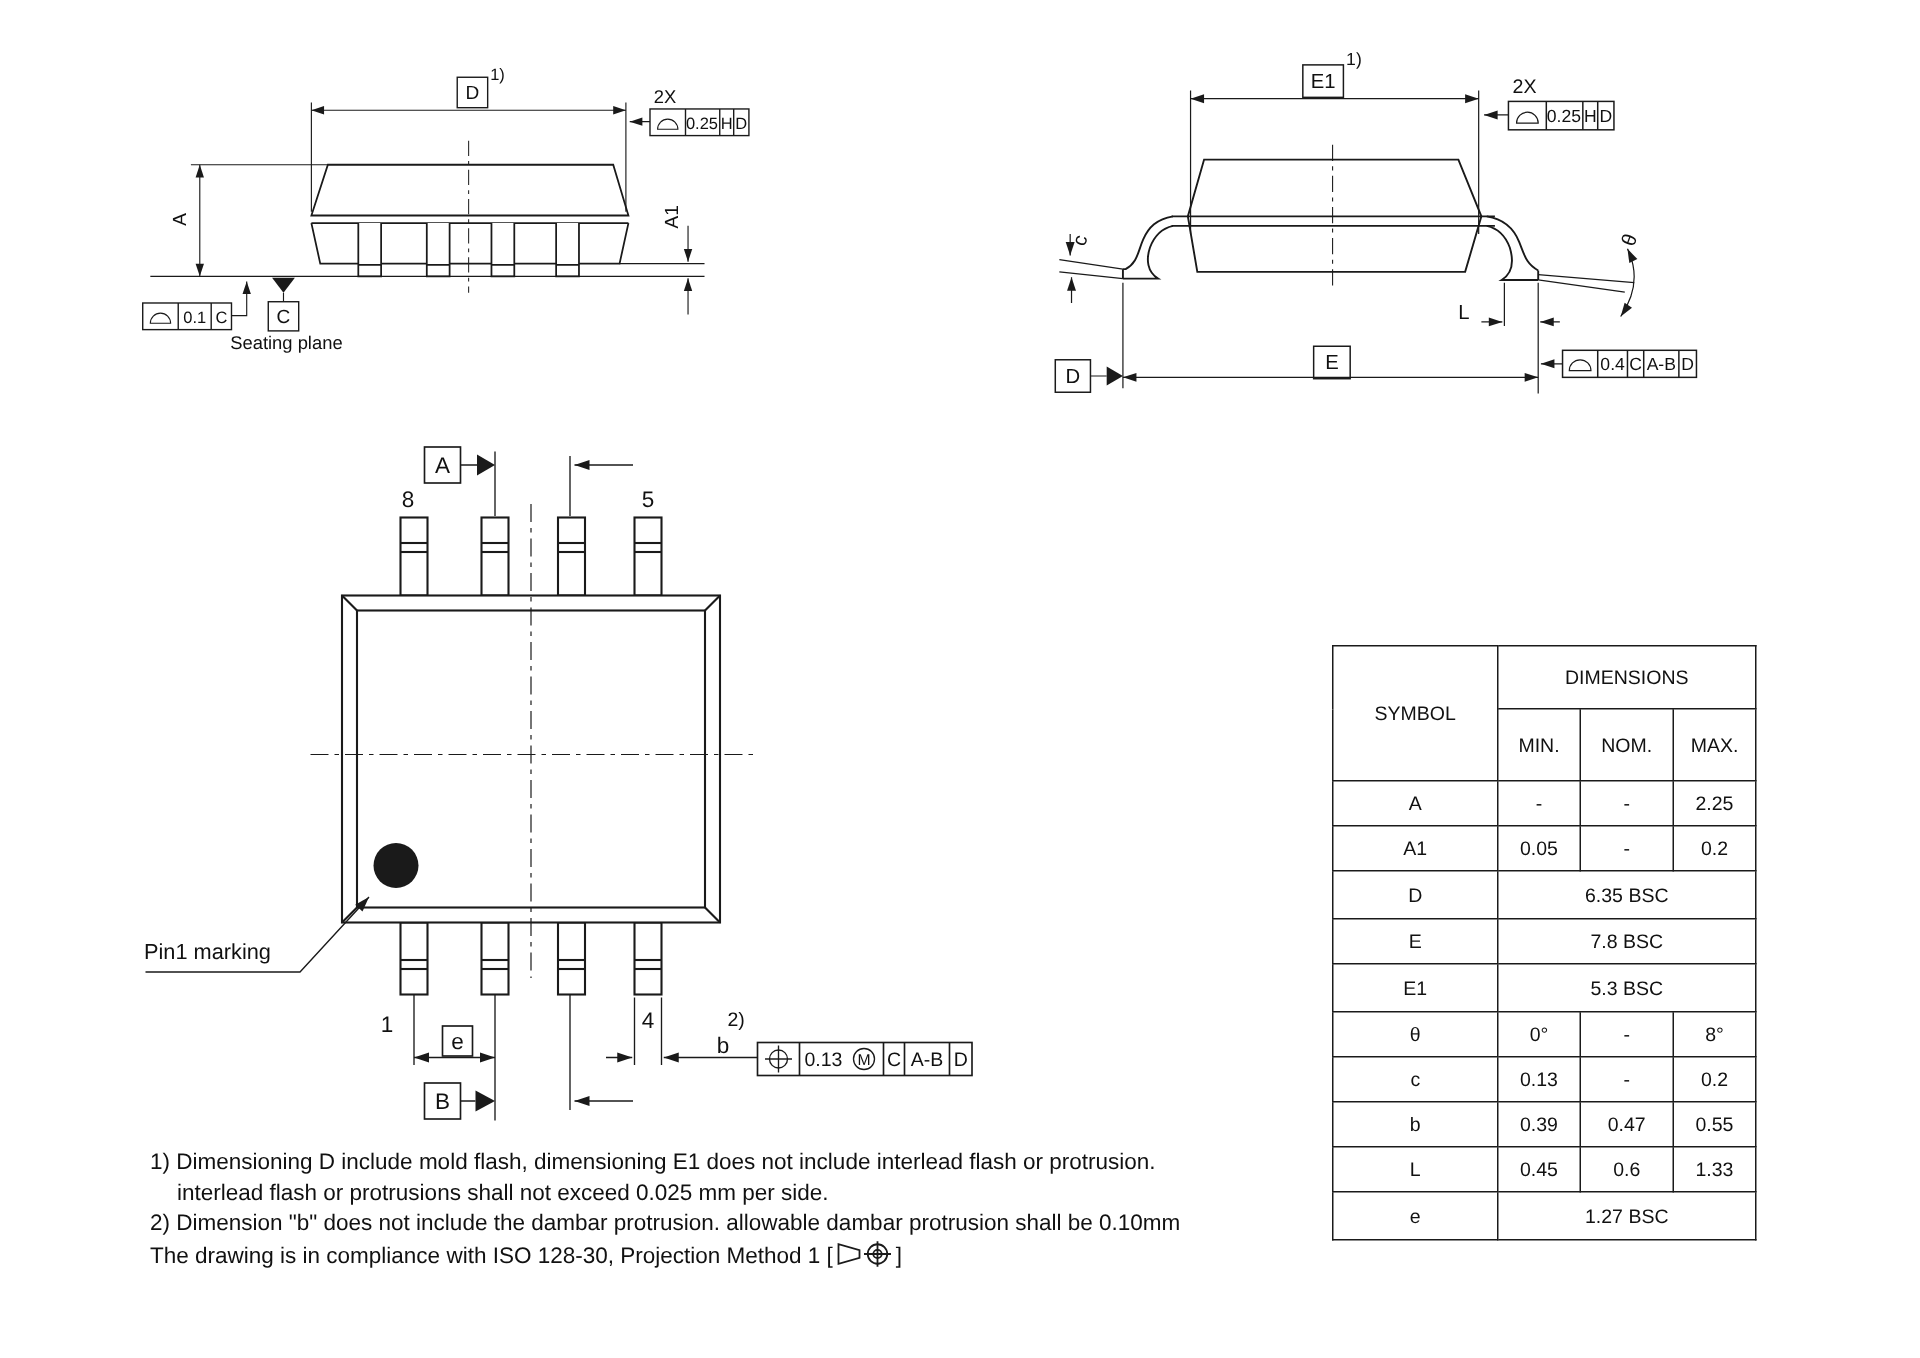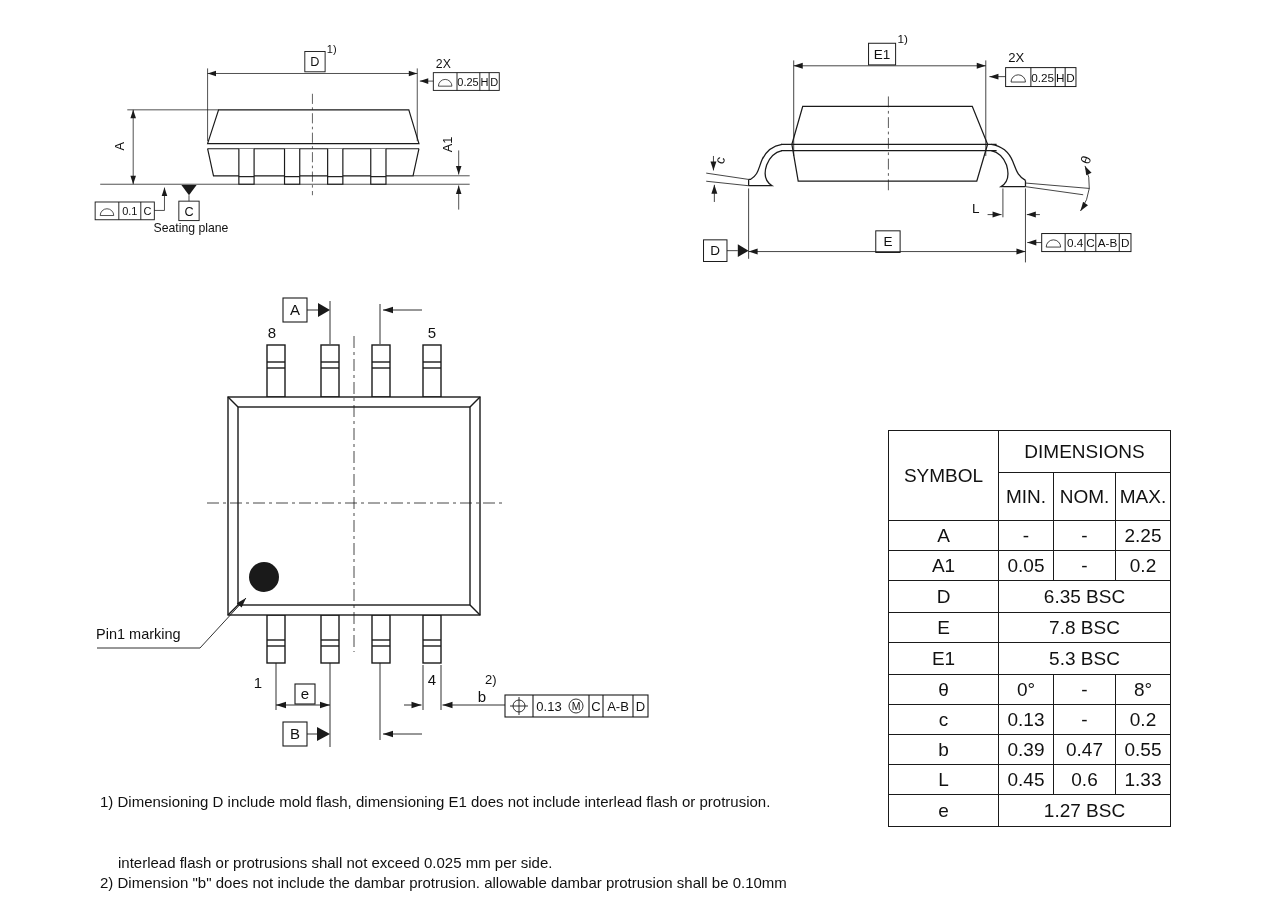--- a/index.html
+++ b/index.html
@@ -13,27 +13,27 @@
   .fcf-t{font-size:13px;text-anchor:middle;}
   .ol{stroke:#1a1a1a;stroke-width:1.4;fill:none;stroke-linejoin:miter;stroke-linecap:butt;}
   .tl{stroke:#1a1a1a;stroke-width:0.9;fill:none;}
   .cl{stroke:#1a1a1a;stroke-width:0.8;fill:none;stroke-dasharray:12 4 3 4;}
   .wf{fill:#fff;stroke:#1a1a1a;stroke-width:1.4;}
   .blk{fill:#1a1a1a;stroke:none;}
   .box{fill:none;stroke:#1a1a1a;stroke-width:1.1;}
   
   #dim-table{position:absolute;left:888px;top:430px;border-collapse:collapse;table-layout:fixed;}
   #dim-table th,#dim-table td{border:1px solid #1a1a1a;text-align:center;vertical-align:middle;
-      font-size:19px;font-weight:normal;padding:0;}
+      font-size:13px;font-weight:normal;padding:0;}
   #dim-table{border:1.5px solid #1a1a1a;}
   .c-sym{width:109px;margin-left:20px;} .c-min{width:54px;} .c-nom{width:61px;} .c-max{width:54px;}
   .h1{height:41px;} .h2{height:47px;margin-top:24px;} .r30{height:29px;} .r32{height:31px;}
   
-  #notes{position:absolute;left:100px;top:792px;width:780px;font-size:15px;line-height:20.5px;}
-  #notes .indent{padding-left:18px;margin-top:40px;}
+  #notes{position:absolute;left:100px;top:765px;width:780px;font-size:15px;line-height:20.5px;}
+  #notes .indent{padding-left:18px;}
   #notes .proj{vertical-align:-3px;margin:0 1px;}
 </style>
 </head>
 <body>
 
 <div id="stage">
 
   <svg class="abs" style="left:85px;top:25px;" width="465" height="250" viewBox="85 25 550 275">
     <defs>
       <marker id="ah1" markerWidth="12" markerHeight="9" refX="10.5" refY="4" orient="auto-start-reverse" markerUnits="userSpaceOnUse">
@@ -389,15 +389,24 @@
       <td class="r32">e</td>
       <td colspan="3">1.27 BSC</td>
     </tr>
   </tbody>
     </table>
 
   <div id="notes">
     <div>1) Dimensioning D include mold flash, dimensioning E1 does not include interlead flash or protrusion.</div>
     <div class="indent">interlead flash or protrusions shall not exceed 0.025 mm per side.</div>
     <div>2) Dimension "b" does not include the dambar protrusion. allowable dambar protrusion shall be 0.10mm</div>
+    <div>
+      <span>The drawing is in compliance with ISO 128-30, Projection Method 1 [</span><svg class="proj" width="40" height="18" viewBox="0 0 40 18">
+        <polygon points="3,2.5 3,15.5 17,11.5 17,6.5" fill="none" stroke="#1a1a1a" stroke-width="1.2"></polygon>
+        <circle cx="29" cy="9" r="6.5" fill="none" stroke="#1a1a1a" stroke-width="1.2"></circle>
+        <circle cx="29" cy="9" r="2.8" fill="none" stroke="#1a1a1a" stroke-width="1.2"></circle>
+        <line x1="20" y1="9" x2="38" y2="9" stroke="#1a1a1a" stroke-width="1.2"></line>
+        <line x1="29" y1="0.5" x2="29" y2="17.5" stroke="#1a1a1a" stroke-width="1.2"></line>
+      </svg><span>]</span>
+    </div>
   </div>
 
 </div>
 
 </body></html>

